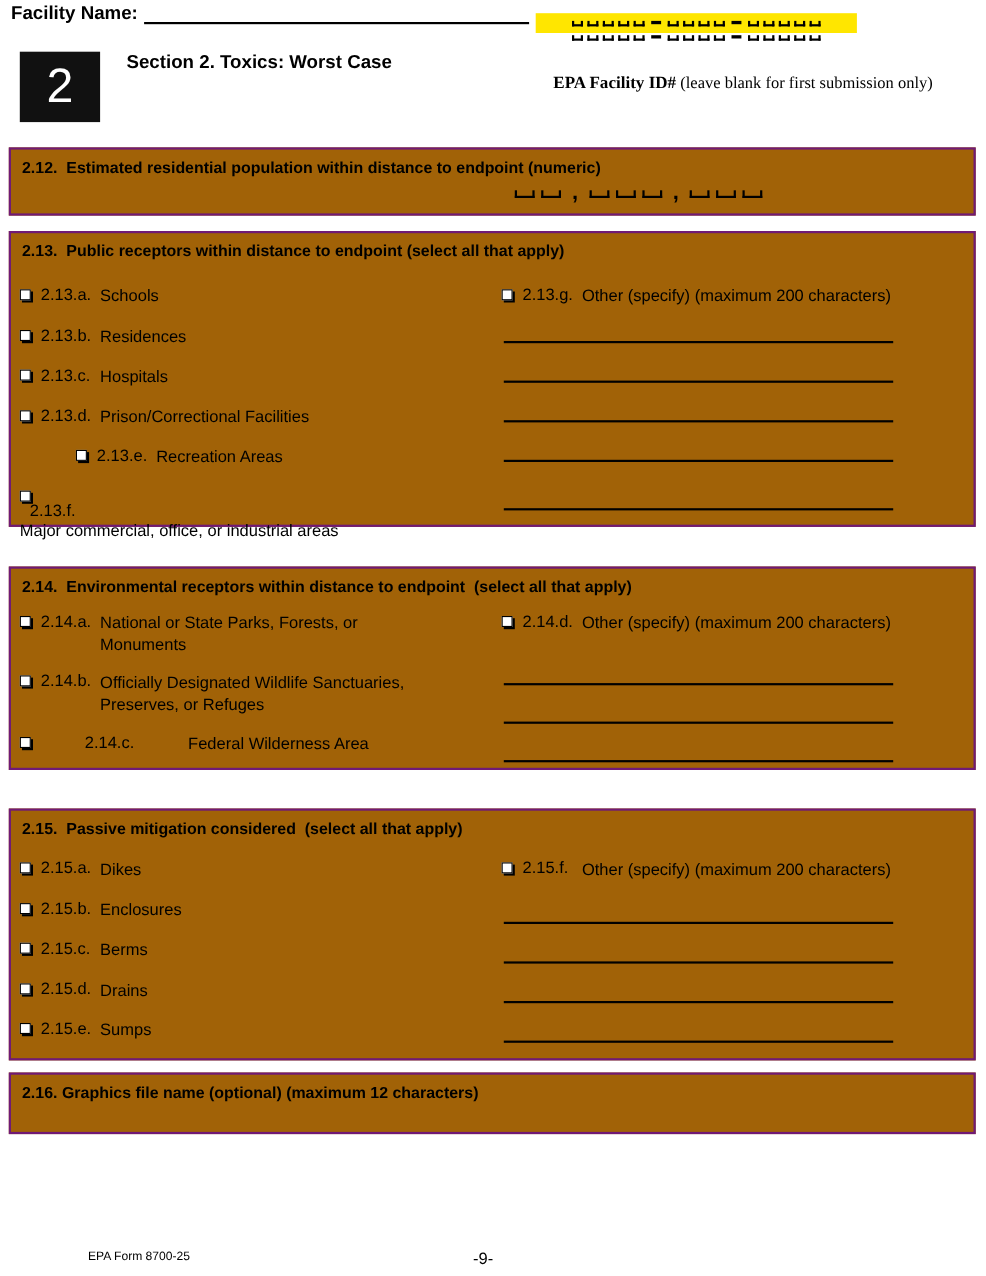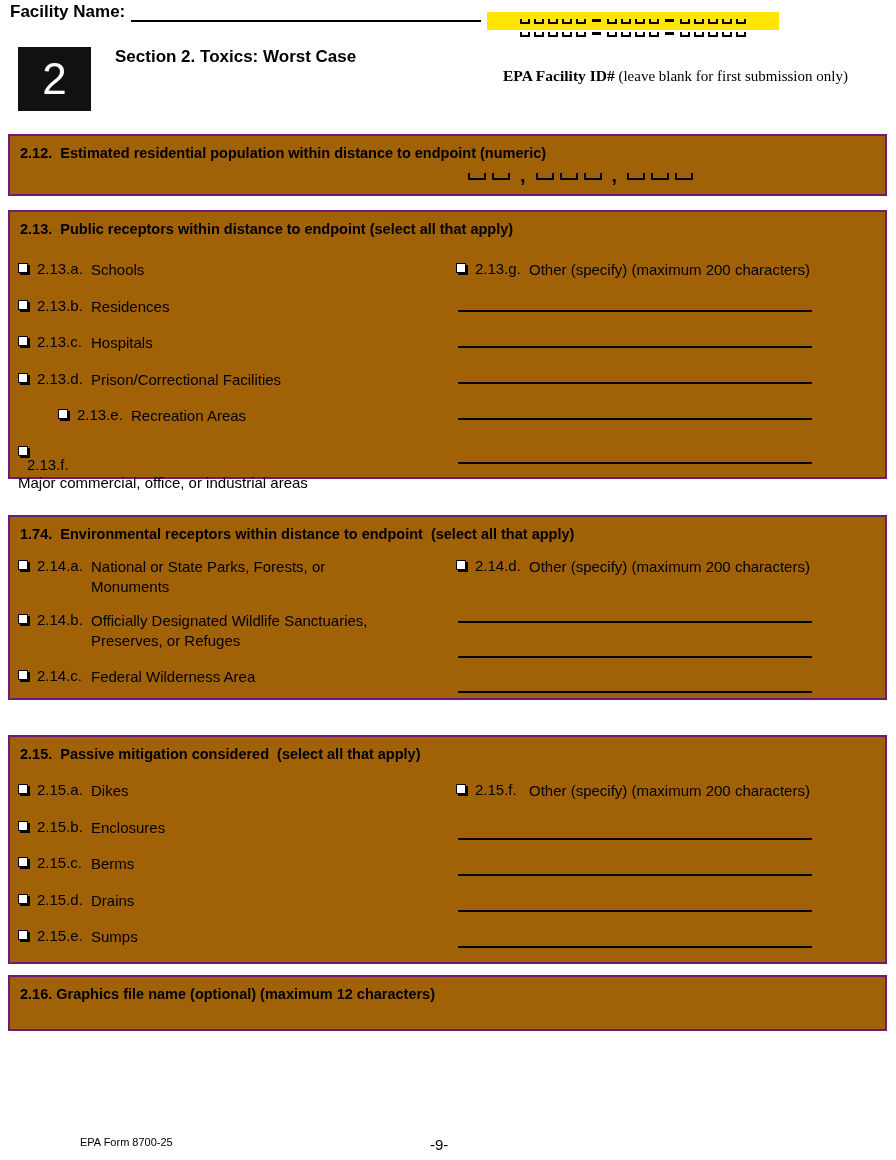--- a/index.html
+++ b/index.html
@@ -141,21 +141,21 @@
     <div class="chk-item" style="left:8px; top:121px;">
       <span class="checkbox"></span>
       <span class="code">2.13.c.</span>
       <span class="lbl">Hospitals</span>
     </div>
     <div class="chk-item" style="left:8px; top:158px;">
       <span class="checkbox"></span>
       <span class="code">2.13.d.</span>
       <span class="lbl">Prison/Correctional Facilities</span>
     </div>
-    <div class="chk-item" style="left:8px; top:194px;padding-left:40px;">
+    <div class="chk-item" style="left:19px; top:194px;padding-left:40px;">
       <span class="checkbox"></span>
       <span class="code">2.13.e.</span>
       <span class="lbl">Recreation Areas</span>
     </div>
     <div class="chk-item" style="left:8px; top:231px;flex-direction:column;">
       <span class="checkbox"></span>
       <span class="code">2.13.f.</span>
       <span class="lbl">Major commercial, office, or industrial areas</span>
     </div>
 
@@ -165,33 +165,33 @@
       <span class="lbl">Other (specify) (maximum 200 characters)</span>
     </div>
     <div class="wline" style="top:98px;"></div>
     <div class="wline" style="top:134px;"></div>
     <div class="wline" style="top:170px;"></div>
     <div class="wline" style="top:206px;"></div>
     <div class="wline" style="top:250px;"></div>
   </div>
 
   <div class="qbox box-214" style="top:515px; height:185px;">
-    <div class="box-title">1.74.  Environmental receptors within distance to endpoint  (select all that apply)</div>
+    <div class="box-title">2.14.  Environmental receptors within distance to endpoint  (select all that apply)</div>
 
     <div class="chk-item" style="left:8px; top:40px;">
       <span class="checkbox"></span>
       <span class="code">2.14.a.</span>
       <span class="lbl">National or State Parks, Forests, or Monuments</span>
     </div>
     <div class="chk-item" style="left:8px; top:94px;">
       <span class="checkbox"></span>
       <span class="code">2.14.b.</span>
       <span class="lbl">Officially Designated Wildlife Sanctuaries, Preserves, or Refuges</span>
     </div>
-    <div class="chk-item" style="left:8px; top:150px;">
+    <div class="chk-item" style="left:8px; top:150px;gap:40px;">
       <span class="checkbox"></span>
       <span class="code">2.14.c.</span>
       <span class="lbl">Federal Wilderness Area</span>
     </div>
 
     <div class="chk-item" style="left:446px; top:40px;">
       <span class="checkbox"></span>
       <span class="code">2.14.d.</span>
       <span class="lbl">Other (specify) (maximum 200 characters)</span>
     </div>

